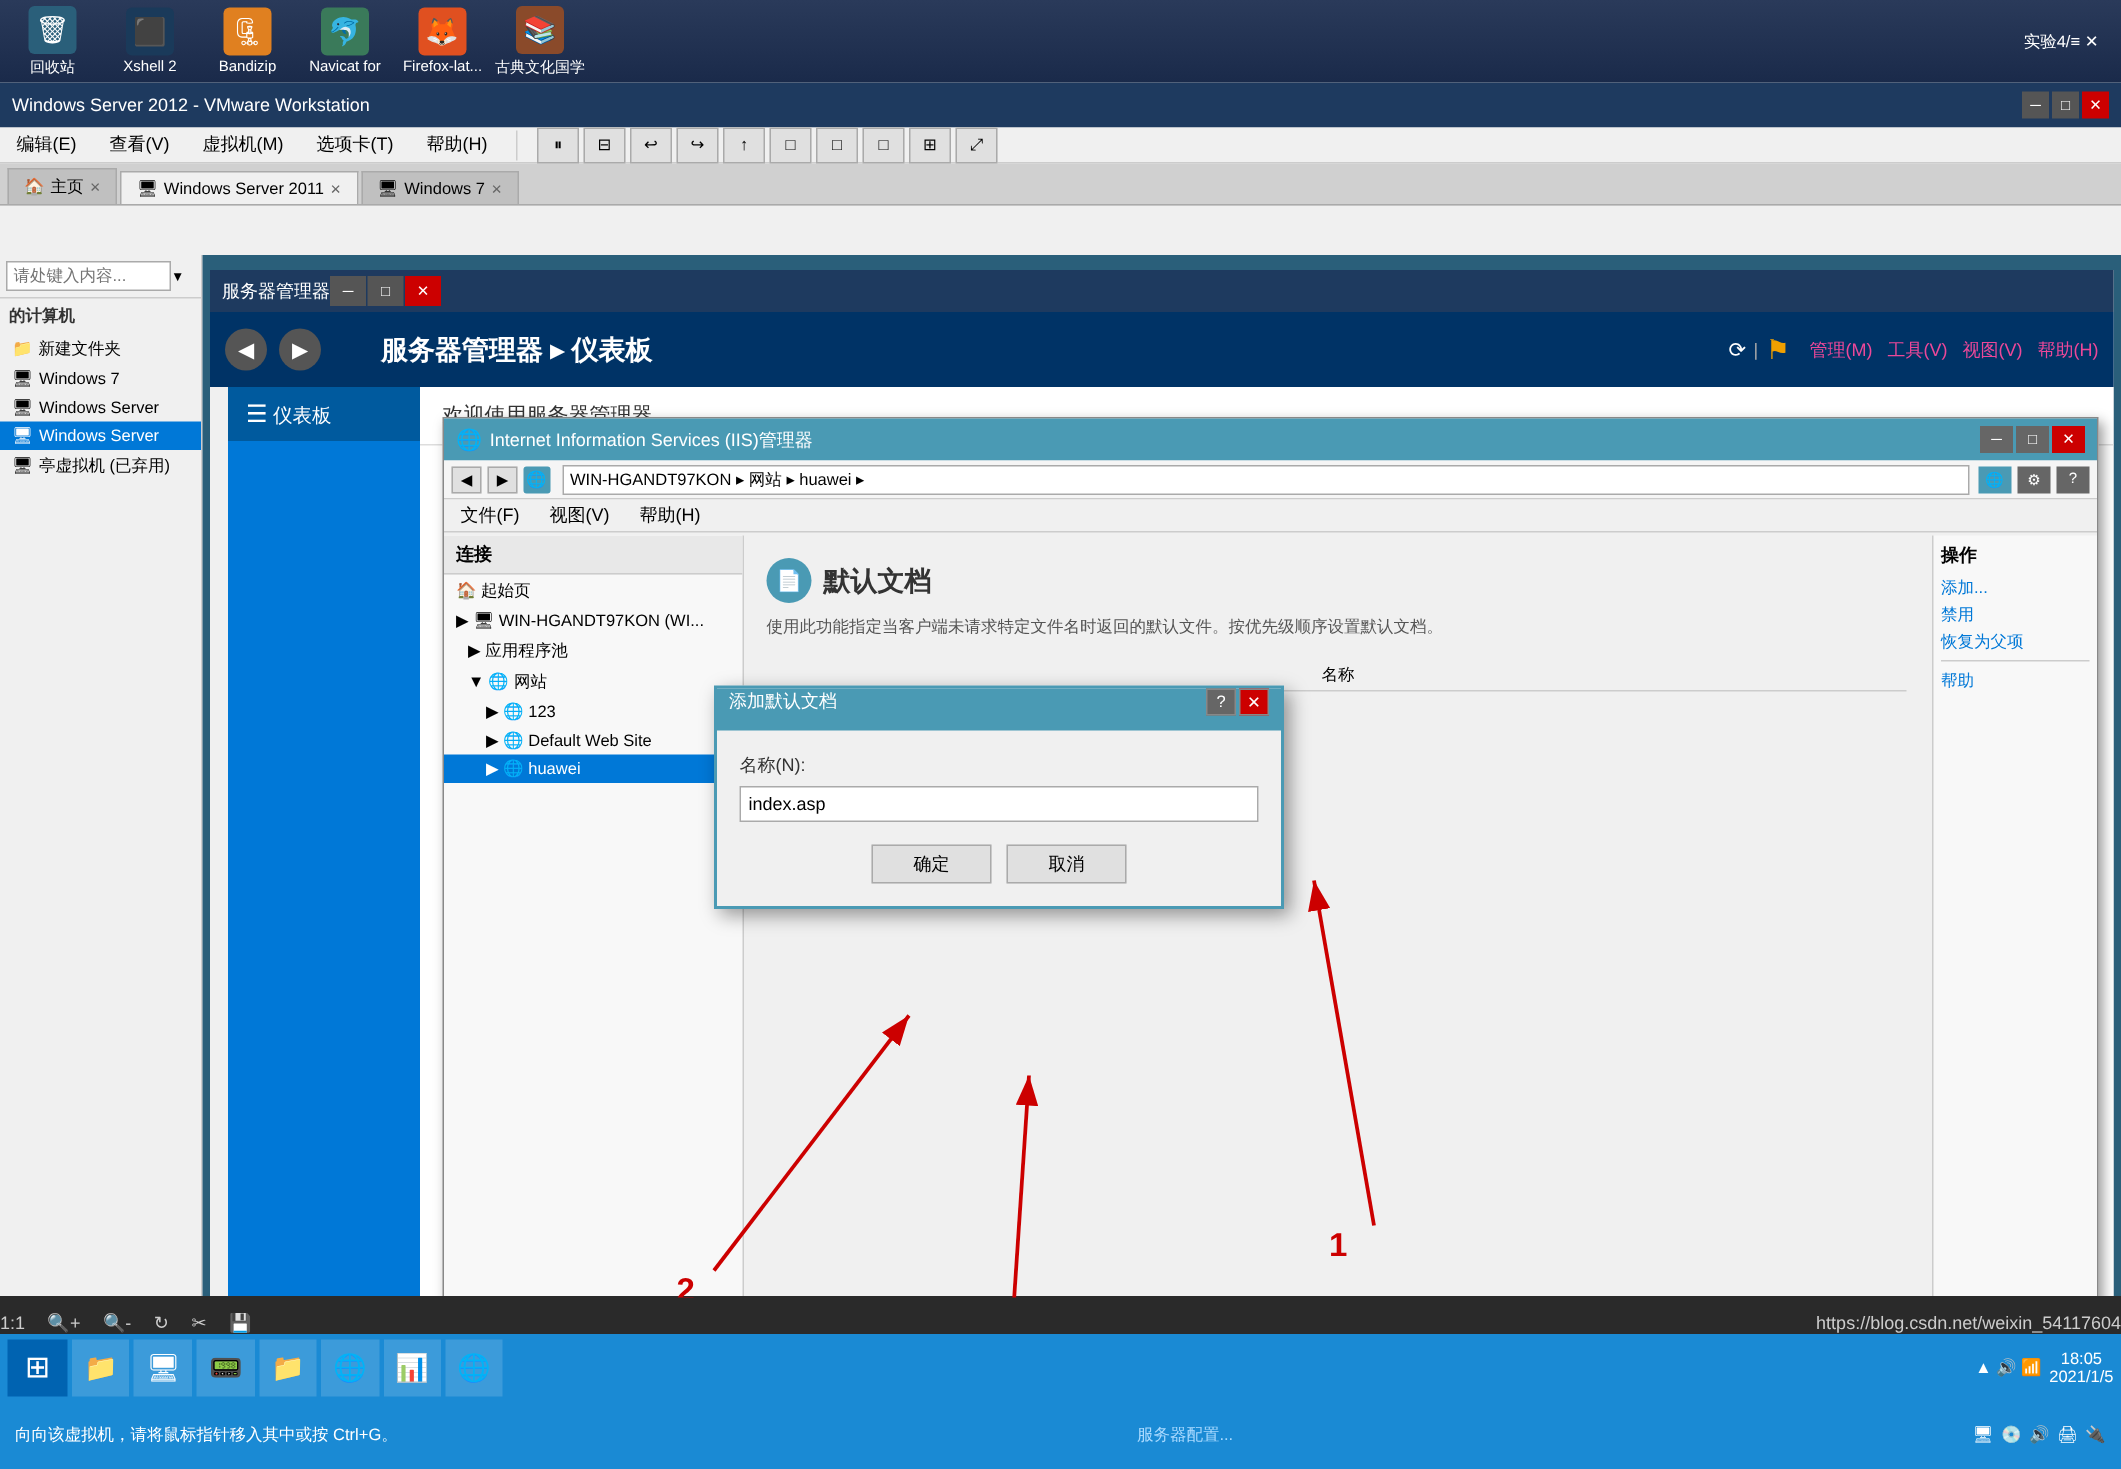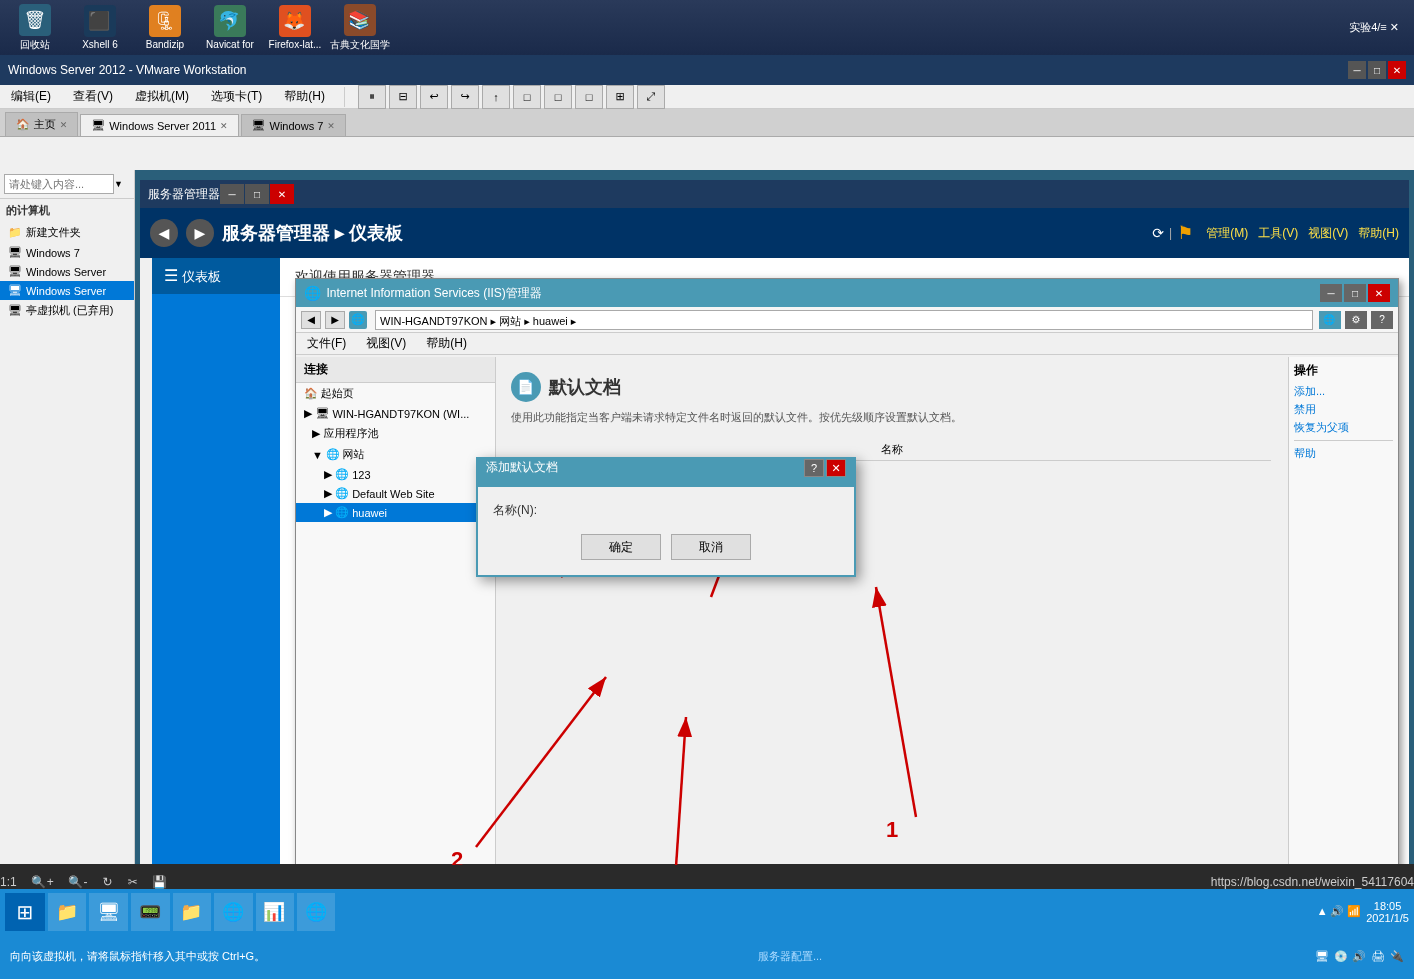--- a/index.html
+++ b/index.html
@@ -107,21 +107,21 @@
       padding: 0 10px; gap: 8px;
     }
     .sm-nav-btn {
       width: 28px; height: 28px; border-radius: 50%; background: #555;
       display: flex; align-items: center; justify-content: center; color: white;
       cursor: pointer; font-size: 14px;
     }
     .sm-breadcrumb {
       color: white; font-size: 20px; font-weight: bold; flex: 1;
     }
-    .sm-nav-actions { display: flex; gap: 10px; align-items: center; color: #fde047; font-size: 12px; }
+    .sm-nav-actions { display: flex; gap: 10px; align-items: center; color: #ec4899; font-size: 12px; }
     .sm-nav-action { cursor: pointer; }
 
     .sm-sidebar-tab {
       position: absolute; top: 78px; left: 12px; width: 140px; bottom: 30px;
       background: #0078d7;
     }
     .sm-tab-item {
       padding: 8px 12px; color: white; font-size: 13px; cursor: pointer;
     }
     .sm-tab-item.active { background: #005a9e; }
@@ -155,21 +155,21 @@
     .iis-address-bar {
       height: 26px; background: #f5f5f5; border-bottom: 1px solid #ccc;
       display: flex; align-items: center; padding: 0 5px; gap: 4px; font-size: 11px;
     }
     .iis-nav-btn {
       width: 20px; height: 18px; background: #e0e0e0; border: 1px solid #aaa;
       display: flex; align-items: center; justify-content: center; font-size: 10px; cursor: pointer;
     }
     .iis-addr-path {
       flex: 1; height: 20px; border: 1px solid #aaa; padding: 0 4px;
-      background: white; font-size: 11px; display: flex; align-items: flex-end;
+      background: white; font-size: 11px; display: flex; align-items: center;
     }
     .iis-addr-icon {
       width: 18px; height: 18px; background: #4a9ab4; border-radius: 2px;
       display: flex; align-items: center; justify-content: center; margin-right: 4px;
     }
 
     .iis-menu-bar {
       height: 22px; background: #f0f0f0; border-bottom: 1px solid #ccc;
       display: flex; align-items: center; padding: 0 5px; gap: 8px; font-size: 11px;
     }
@@ -300,21 +300,21 @@
 </head>
 <body>
 
 <div class="desktop-top-bar">
   <div class="desktop-icon">
     <div class="icon-img" style="background:#2a5f7a; color:white;">🗑</div>
     <span>回收站</span>
   </div>
   <div class="desktop-icon">
     <div class="icon-img" style="background:#1a3a5a; color:white;">⬛</div>
-    <span>Xshell 6</span>
+    <span>Xshell 2</span>
   </div>
   <div class="desktop-icon">
     <div class="icon-img" style="background:#e08020; color:white;">🗜</div>
     <span>Bandizip</span>
   </div>
   <div class="desktop-icon">
     <div class="icon-img" style="background:#3a7a5a; color:white;">🐬</div>
     <span>Navicat for</span>
   </div>
   <div class="desktop-icon">
@@ -416,21 +416,21 @@
           <div class="sm-ctrl-btn">─</div>
           <div class="sm-ctrl-btn">□</div>
           <div class="sm-ctrl-btn close">✕</div>
         </div>
       </div>
 
       <div class="sm-nav-bar">
         <div class="sm-nav-btn">◀</div>
         <div class="sm-nav-btn">▶</div>
         <div class="sm-breadcrumb">
-          <span style="font-size:18px;">服务器管理器 ▸ 仪表板</span>
+          <span style="font-size:18px;margin-left:32px;">服务器管理器 ▸ 仪表板</span>
         </div>
         <div style="display:flex; align-items:center; gap:5px; color:white; margin-right:5px;">
           <span style="font-size:14px; cursor:pointer;">⟳</span>
           <span style="color:#aaa;">|</span>
           <span style="color:#f0a000; font-size:18px;">⚑</span>
         </div>
         <div class="sm-nav-actions">
           <span class="sm-nav-action">管理(M)</span>
           <span class="sm-nav-action">工具(V)</span>
           <span class="sm-nav-action">视图(V)</span>
@@ -580,20 +580,21 @@
 
               <div style="position:absolute; top:100px; left:180px;">
                 <div class="dialog-box">
                   <div class="dialog-title-bar">
                     <span style="flex:1;">添加默认文档</span>
                     <div class="dialog-ctrl-btn">?</div>
                     <div class="dialog-ctrl-btn close">✕</div>
                   </div>
                   <div class="dialog-body">
                     <div class="dialog-label">名称(N):</div>
+                    <input class="dialog-input" type="text" value="index.asp" style="">
                     <div class="dialog-buttons">
                       <button class="dialog-btn">确定</button>
                       <button class="dialog-btn">取消</button>
                     </div>
                   </div>
                 </div>
               </div>
 
               <svg style="position:absolute;top:0;left:0;width:100%;height:100%;pointer-events:none;z-index:100;">
                 <defs>

